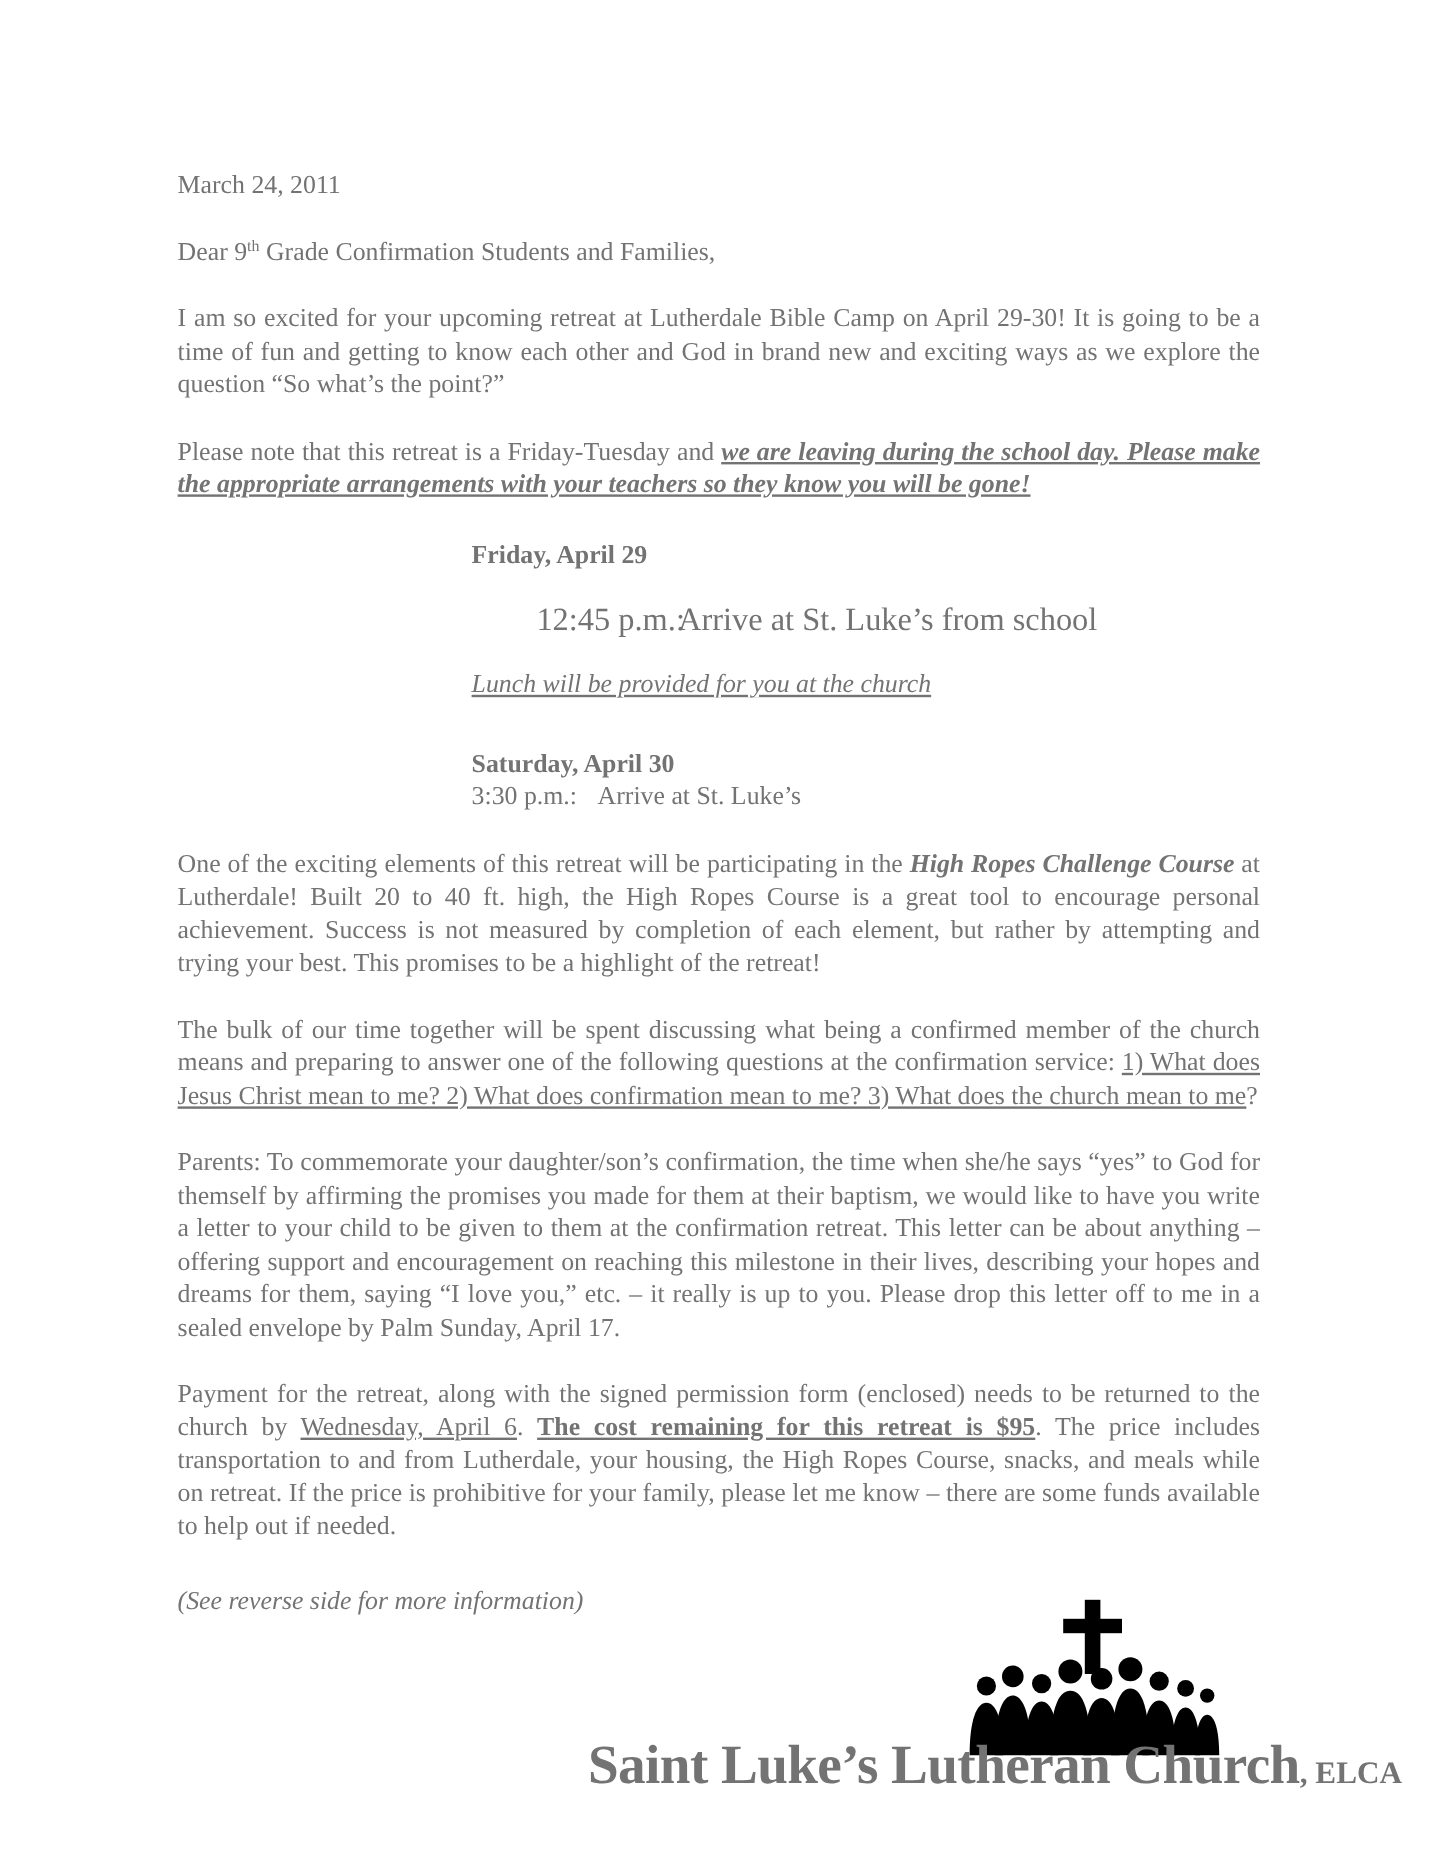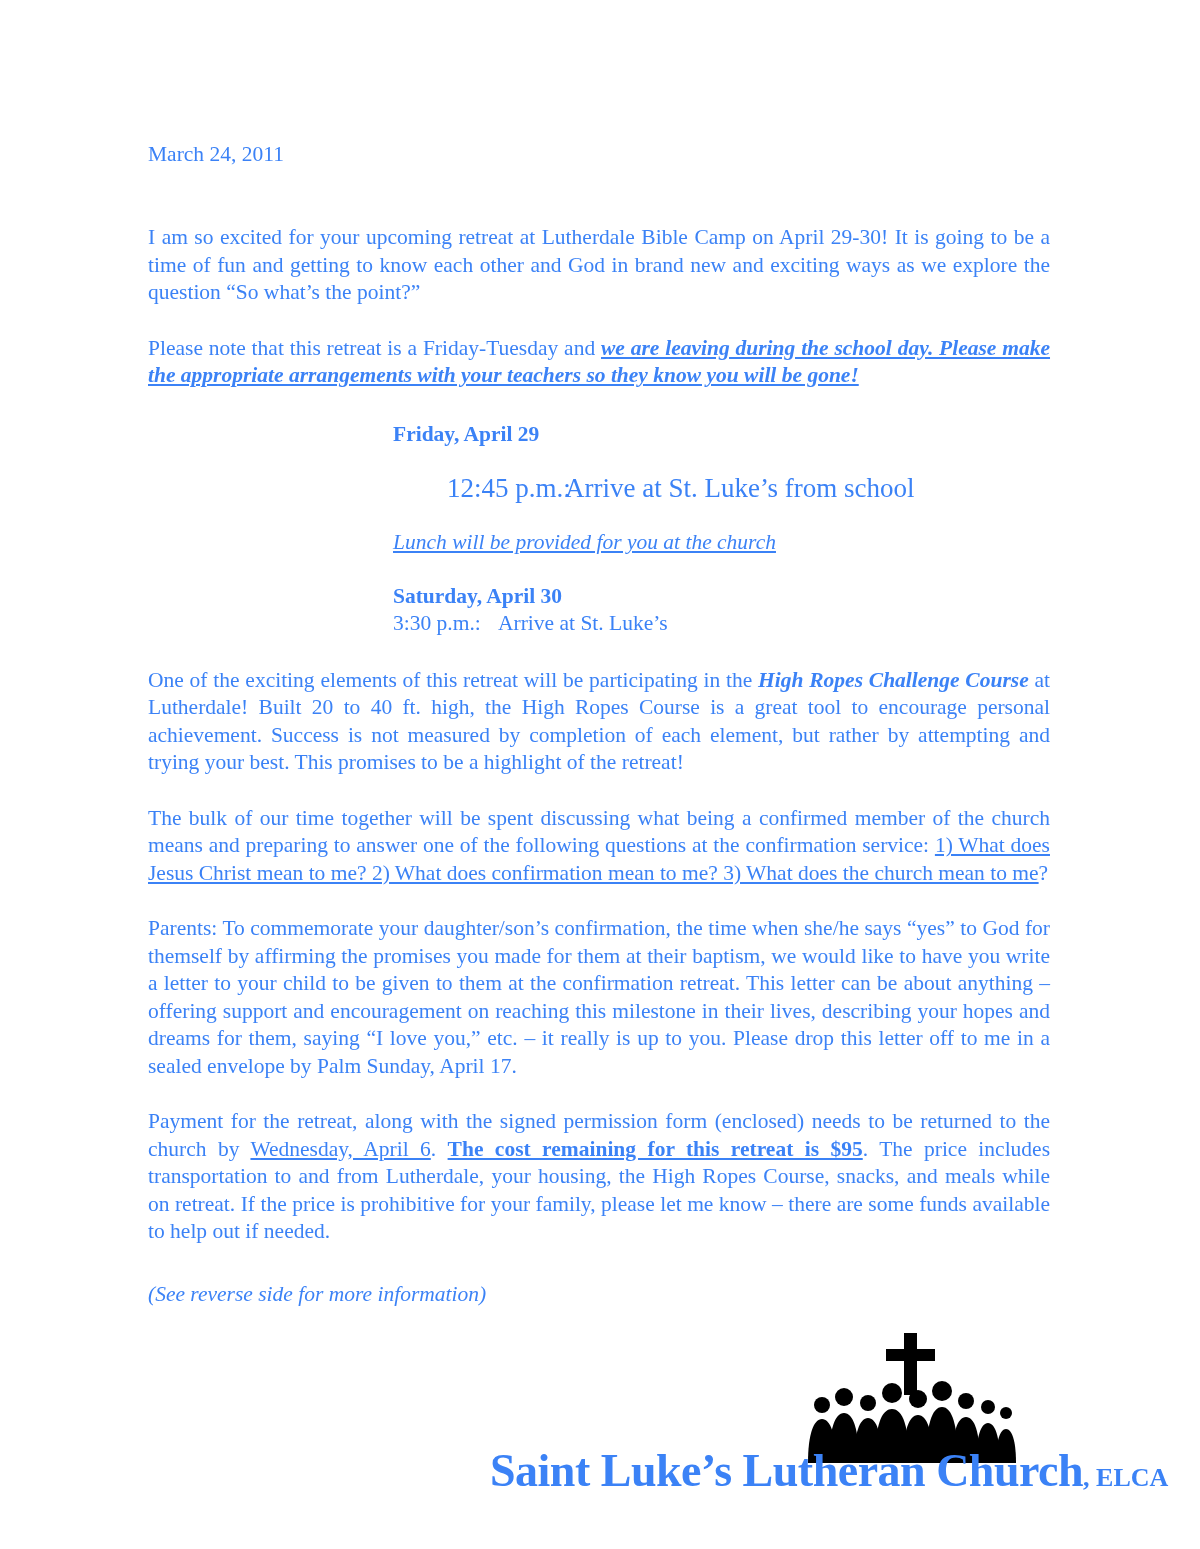--- a/index.html
+++ b/index.html
@@ -6,21 +6,21 @@
     margin: 0;
     padding: 0;
     background: #ffffff;
   }
   .page {
     position: relative;
     width: 1200px;
     height: 1549px;
     background: #ffffff;
     font-family: "Liberation Serif", "DejaVu Serif", serif;
-    color: #3b82f6;
+    color: #737373;
     overflow: hidden;
   }
   .content {
     position: absolute;
     left: 148px;
     top: 140px;
     width: 902px;
   }
   .line {
     font-size: 21.5px;
@@ -54,20 +54,21 @@
 
   
   .schedule {
     margin-left: 245px;
     margin-top: 30px;
   }
   .sched-head {
     font-weight: bold;
     font-size: 21.5px;
     line-height: 28px;
+    margin-top: 12px;
   }
   .sched-row {
     font-size: 27px;
     line-height: 27px;
     white-space: pre;
   }
   .sched-row .time {
     display: inline-block;
     width: 118px;
   }
@@ -129,20 +130,23 @@
 <body>
 
 <div class="page">
 
   <div class="content">
 
     <div class="line date">March 24, 2011</div>
 
     <div class="spacer-md"></div>
 
+    <div class="line">
+      <span>Dear 9</span><sup>th</sup><span> Grade Confirmation Students and Families,</span>
+    </div>
 
     <div class="spacer-md"></div>
 
     <p class="para">I am so excited for your upcoming retreat at Lutherdale Bible Camp on April 29-30!  It is going to be a time of fun and getting to know each other and God in brand new and exciting ways as we explore the question “So what’s the point?”</p>
 
     <div class="spacer-md"></div>
 
     <p class="para">
       <span>Please note that this retreat is a Friday-Tuesday and </span><span class="bi-u">we are leaving during the school day.  Please make the appropriate arrangements with your teachers so they know you will be gone!</span>
     </p>

